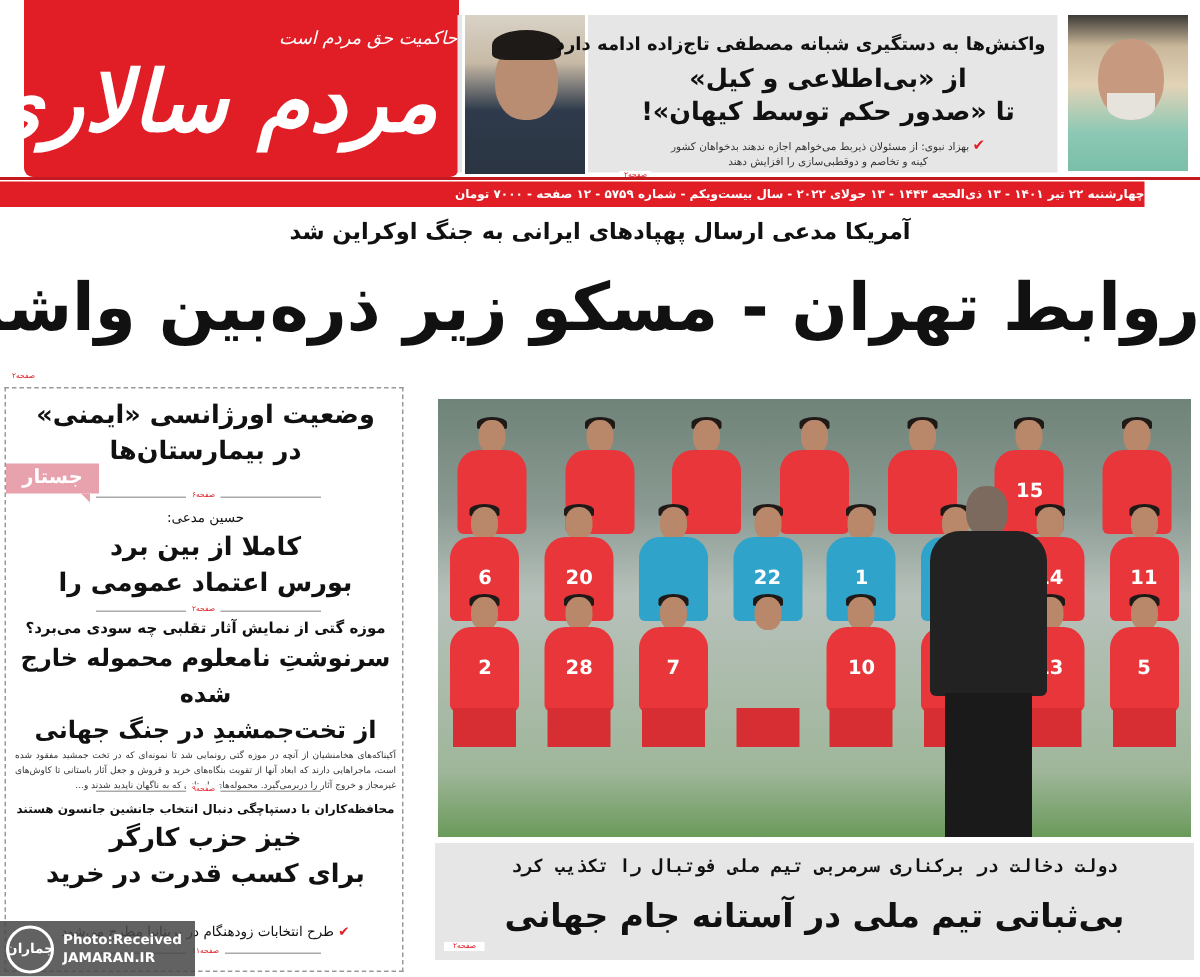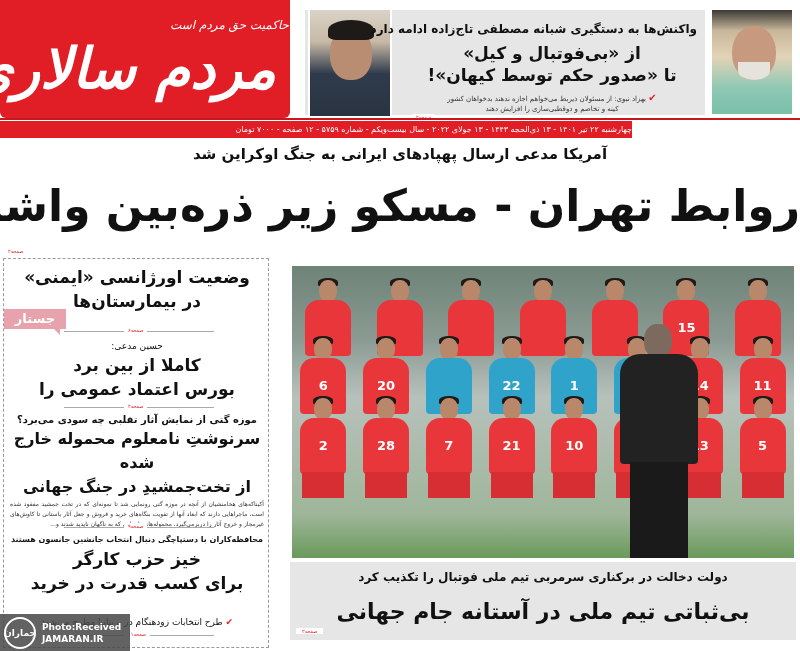--- a/index.html
+++ b/index.html
@@ -1,37 +1,37 @@
 <!DOCTYPE html>
 <html><head>
 <meta charset="utf-8">
 <style>
   * { box-sizing: border-box; margin: 0; padding: 0; }
   html, body { width: 800px; height: 651px; overflow: hidden; background: #ffffff; }
   body { font-family: "DejaVu Sans", sans-serif; position: relative; direction: rtl; color: #111; }
 
   
   .masthead {
-    position: absolute; left: 0; top: 0; width: 290px; height: 118px;
+    position: absolute; left: 16px; top: 0; width: 290px; height: 118px;
     background: #e11d25; border-radius: 0 0 6px 6px;
   }
   .masthead .slogan {
     position: absolute; left: 170px; top: 18px; color: #fff;
     font-family: "DejaVu Serif", serif; font-size: 12px; font-style: italic; white-space: nowrap;
   }
   .masthead .logo {
     position: absolute; left: 14px; top: 28px; width: 262px; text-align: center;
     color: #fff; font-family: "DejaVu Serif", serif; font-weight: bold; font-style: italic;
     font-size: 56px; line-height: 80px; white-space: nowrap; letter-spacing: -1px;
   }
 
   .dateline {
-    position: absolute; left: 0; top: 121px; width: 632px; height: 17px;
+    position: absolute; left: 0; top: 121px; width: 763px; height: 17px;
     background: #e11d25; color: #fff; font-size: 8px; line-height: 17px;
-    padding-left: 4px; text-align: left; direction: rtl; white-space: nowrap; overflow: hidden;
+    padding-left: 4px; text-align: left; direction: rtl; white-space: nowrap; overflow: hidden; font-weight: bold;
   }
   .dateline span { display: block; width: 292px; text-align: left; direction: rtl; }
 
   
   .teaser {
     position: absolute; left: 305px; top: 10px; width: 400px; height: 105px;
     background: #e6e6e6;
   }
   .teaser .photo-left {
     position: absolute; left: 3px; top: -2px; width: 84px; height: 110px;
@@ -149,21 +149,21 @@
   }
   .coach .head { position: absolute; left: 28px; top: 0; width: 28px; height: 34px; border-radius: 45%; background: #7d6a5e; }
   .coach .body { position: absolute; left: 4px; top: 30px; width: 78px; height: 110px; border-radius: 20px 20px 4px 4px; background: #222; }
   .coach .legs { position: absolute; left: 14px; top: 138px; width: 58px; height: 100px; background: #1a1a1a; }
 
   
   .caption-box {
     position: absolute; left: 290px; top: 562px; width: 506px; height: 78px; background: #e6e6e6;
   }
   .caption-box .kicker {
-    position: absolute; left: 0; top: 8px; width: 100%; text-align: center; font-size: 12px; font-weight: bold;
+    position: absolute; left: 0; top: 8px; width: 100%; text-align: center; font-size: 12px; font-weight: bold; font-family: Liberation Mono, monospace;
   }
   .caption-box .title {
     position: absolute; left: 0; top: 34px; width: 100%; text-align: center; font-size: 22px; font-weight: bold; line-height: 32px;
   }
   .caption-box .page-ref {
     position: absolute; left: 6px; top: 66px; font-size: 5px; color: #e11d25; background: #fff; padding: 0 6px;
   }
 </style>
 </head>
 <body>
@@ -174,21 +174,21 @@
 </div>
 
 <div class="teaser">
   <div class="photo-left">
     <div class="face"></div>
     <div class="hair"></div>
   </div>
   <div class="page-ref">صفحه۲</div>
   <div class="kicker">واکنش‌ها به دستگیری شبانه مصطفی تاج‌زاده ادامه دارد</div>
   <div class="title">
-    <div>از «بی‌فوتبال و کیل»</div>
+    <div>از «بی‌اطلاعی و کیل»</div>
     <div>تا «صدور حکم توسط کیهان»!</div>
   </div>
   <div class="bullet">
     <div><span class="check">✔</span> <span>بهزاد نبوی: از مسئولان ذیربط می‌خواهم اجازه ندهند بدخواهان کشور</span></div>
     <div>کینه و تخاصم و دوقطبی‌سازی را افزایش دهند</div>
   </div>
 </div>
 <div class="photo-right">
   <div class="head"></div>
   <div class="beard"></div>
@@ -347,21 +347,20 @@
       </div>
     <div class="player">
         <div class="hair"></div>
         <div class="head"></div>
         <div class="shirt">10</div>
         <div class="shorts"></div>
       </div>
     <div class="player">
         <div class="hair"></div>
         <div class="head"></div>
-        <div class="shirt">21</div>
         <div class="shorts"></div>
       </div>
     <div class="player">
         <div class="hair"></div>
         <div class="head"></div>
         <div class="shirt">7</div>
         <div class="shorts"></div>
       </div>
     <div class="player">
         <div class="hair"></div>

